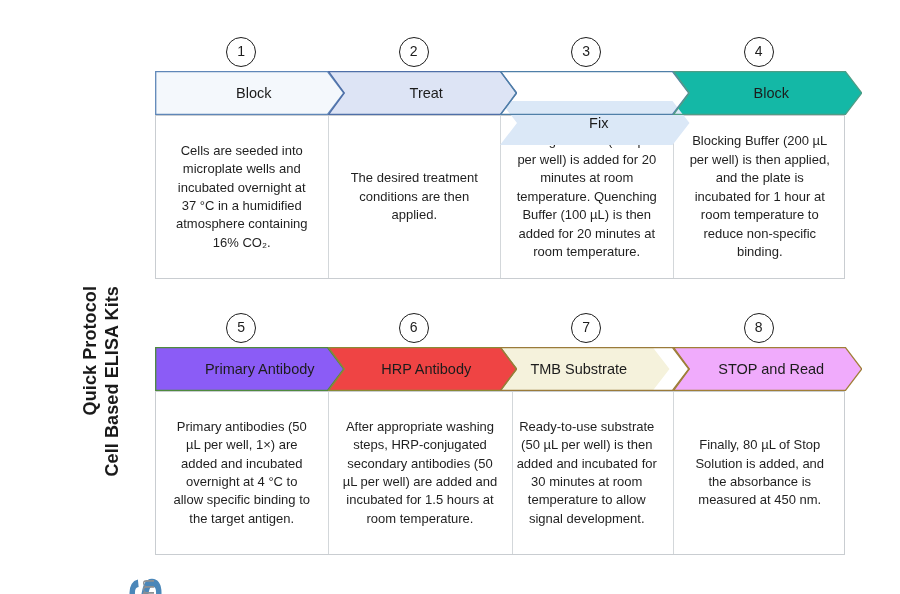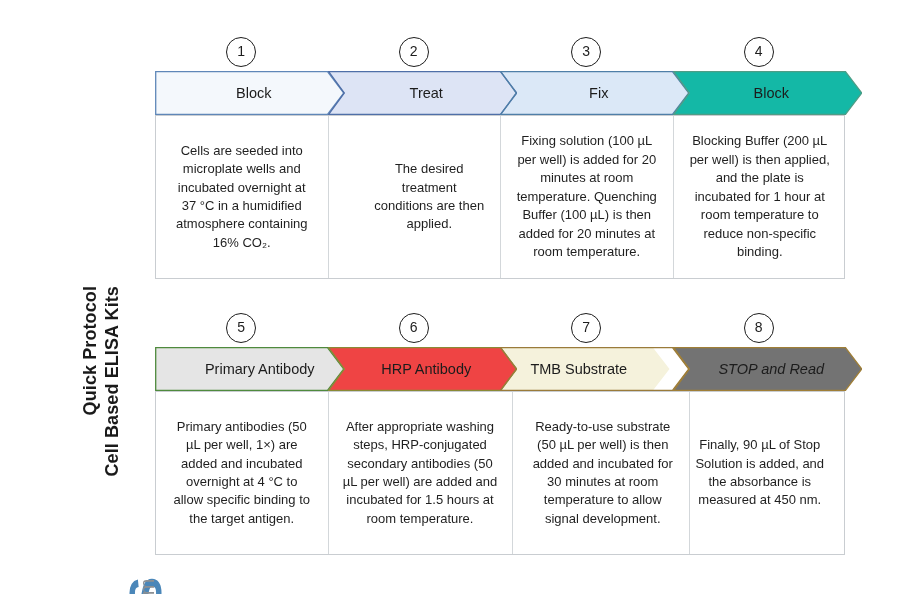--- a/index.html
+++ b/index.html
@@ -177,89 +177,89 @@
       </div>
       <svg class="chev-border" width="189.5" height="44" style="left: 0px; z-index: 20;">
         <path d="M0.7,0.7 L172.5,0.7 L188.8,22 L172.5,43.3 L0.7,43.3 Z" fill="none" stroke="#5f87b8" stroke-width="1.3"></path>
       </svg>
       <div class="chev" style="left: 172.5px; width: 189.5px; background: rgb(221, 228, 245); z-index: 3;">
         <span class="chev-label">Treat</span>
       </div>
       <svg class="chev-border" width="189.5" height="44" style="left: 172.5px; z-index: 21;">
         <path d="M0.7,0.7 L172.5,0.7 L188.8,22 L172.5,43.3 L0.7,43.3 L16.3,22 Z" fill="none" stroke="#4f6fa8" stroke-width="1.3"></path>
       </svg>
-      <div class="chev" style="left: 345px; width: 189.5px; background: rgb(219, 232, 247); z-index: 2;">
+      <div class="chev" style="left: 345px; width: 189.5px; background: rgb(219, 232, 247); z-index: 2; margin-top: 30px;">
         <span class="chev-label">Fix</span>
       </div>
       <svg class="chev-border" width="189.5" height="44" style="left: 345px; z-index: 22;">
         <path d="M0.7,0.7 L172.5,0.7 L188.8,22 L172.5,43.3 L0.7,43.3 L16.3,22 Z" fill="none" stroke="#4f7fa8" stroke-width="1.3"></path>
       </svg>
       <div class="chev" style="left: 517.5px; width: 189.5px; background: #14b8a6; z-index: 1;">
         <span class="chev-label">Block</span>
       </div>
       <svg class="chev-border" width="189.5" height="44" style="left: 517.5px; z-index: 23;">
         <path d="M0.7,0.7 L172.5,0.7 L188.8,22 L172.5,43.3 L0.7,43.3 L16.3,22 Z" fill="none" stroke="#4f9d86" stroke-width="1.3"></path>
       </svg>
     </div>
   <div class="boxes">
       <div class="desc" style="left: 0px; width: 172.5px;">
         <p>Cells are seeded into microplate wells and incubated overnight at 37 °C in a humidified atmosphere containing 16% CO₂.</p>
       </div>
-      <div class="desc" style="left: 172.5px; width: 172.5px; padding-left: 44px;">
+      <div class="desc" style="left: 172.5px; width: 172.5px;">
         <p>The desired treatment conditions are then applied.</p>
       </div>
       <div class="desc" style="left: 345px; width: 172.5px;">
         <p>Fixing solution (100 µL per well) is added for 20 minutes at room temperature. Quenching Buffer (100 µL) is then added for 20 minutes at room temperature.</p>
       </div>
       <div class="desc" style="left: 517.5px; width: 172.5px; border-right: none;">
         <p>Blocking Buffer (200 µL per well) is then applied, and the plate is incubated for 1 hour at room temperature to reduce non-specific binding.</p>
       </div>
     </div>
 </div>
 
 <div class="flow-row" id="row-2">
   <div class="badges">
       <div class="badge" style="left: 86.25px;">5</div>
       <div class="badge" style="left: 258.75px;">6</div>
       <div class="badge" style="left: 431.25px;">7</div>
       <div class="badge" style="left: 603.75px;">8</div>
     </div>
   <div class="chevrons">
-      <div class="chev first" style="left: 0px; width: 189.5px; background: #e5e5e5; z-index: 4; padding-left: 12px;">
+      <div class="chev first" style="left: 0px; width: 189.5px; background: #8b5cf6; z-index: 4; padding-left: 12px;">
         <span class="chev-label">Primary Antibody</span>
       </div>
       <svg class="chev-border" width="189.5" height="44" style="left: 0px; z-index: 20;">
         <path d="M0.7,0.7 L172.5,0.7 L188.8,22 L172.5,43.3 L0.7,43.3 Z" fill="none" stroke="#4f8a3d" stroke-width="1.3"></path>
       </svg>
       <div class="chev" style="left: 172.5px; width: 189.5px; background: #ef4444; z-index: 3;">
         <span class="chev-label">HRP Antibody</span>
       </div>
       <svg class="chev-border" width="189.5" height="44" style="left: 172.5px; z-index: 21;">
         <path d="M0.7,0.7 L172.5,0.7 L188.8,22 L172.5,43.3 L0.7,43.3 L16.3,22 Z" fill="none" stroke="#8a8a36" stroke-width="1.3"></path>
       </svg>
       <div class="chev" style="left: 325px; width: 189.5px; background: rgb(245, 242, 220); z-index: 2;">
         <span class="chev-label">TMB Substrate</span>
       </div>
       <svg class="chev-border" width="189.5" height="44" style="left: 345px; z-index: 22;">
         <path d="M0.7,0.7 L172.5,0.7 L188.8,22 L172.5,43.3 L0.7,43.3 L16.3,22 Z" fill="none" stroke="#9a7b3a" stroke-width="1.3"></path>
       </svg>
-      <div class="chev" style="left: 517.5px; width: 189.5px; background: #737373; z-index: 1; font-style: italic;">
+      <div class="chev" style="left: 517.5px; width: 189.5px; background: #f0abfc; z-index: 1;">
         <span class="chev-label">STOP and Read</span>
       </div>
       <svg class="chev-border" width="189.5" height="44" style="left: 517.5px; z-index: 23;">
         <path d="M0.7,0.7 L172.5,0.7 L188.8,22 L172.5,43.3 L0.7,43.3 L16.3,22 Z" fill="none" stroke="#a07f37" stroke-width="1.3"></path>
       </svg>
     </div>
   <div class="boxes">
       <div class="desc" style="left: 0px; width: 172.5px;">
         <p>Primary antibodies (50 µL per well, 1×) are added and incubated overnight at 4 °C to allow specific binding to the target antigen.</p>
       </div>
       <div class="desc" style="left: 172.5px; width: 184px;">
         <p>After appropriate washing steps, HRP-conjugated secondary antibodies (50 µL per well) are added and incubated for 1.5 hours at room temperature.</p>
       </div>
-      <div class="desc" style="left: 361px; width: 172.5px;">
+      <div class="desc" style="left: 345px; width: 172.5px;">
         <p>Ready-to-use substrate (50 µL per well) is then added and incubated for 30 minutes at room temperature to allow signal development.</p>
       </div>
       <div class="desc" style="left: 517.5px; width: 172.5px; border-right: none;">
-        <p>Finally, 90 µL of Stop Solution is added, and the absorbance is measured at 450 nm.</p>
+        <p>Finally, 80 µL of Stop Solution is added, and the absorbance is measured at 450 nm.</p>
       </div>
     </div>
 </div>
 
 </body></html>

